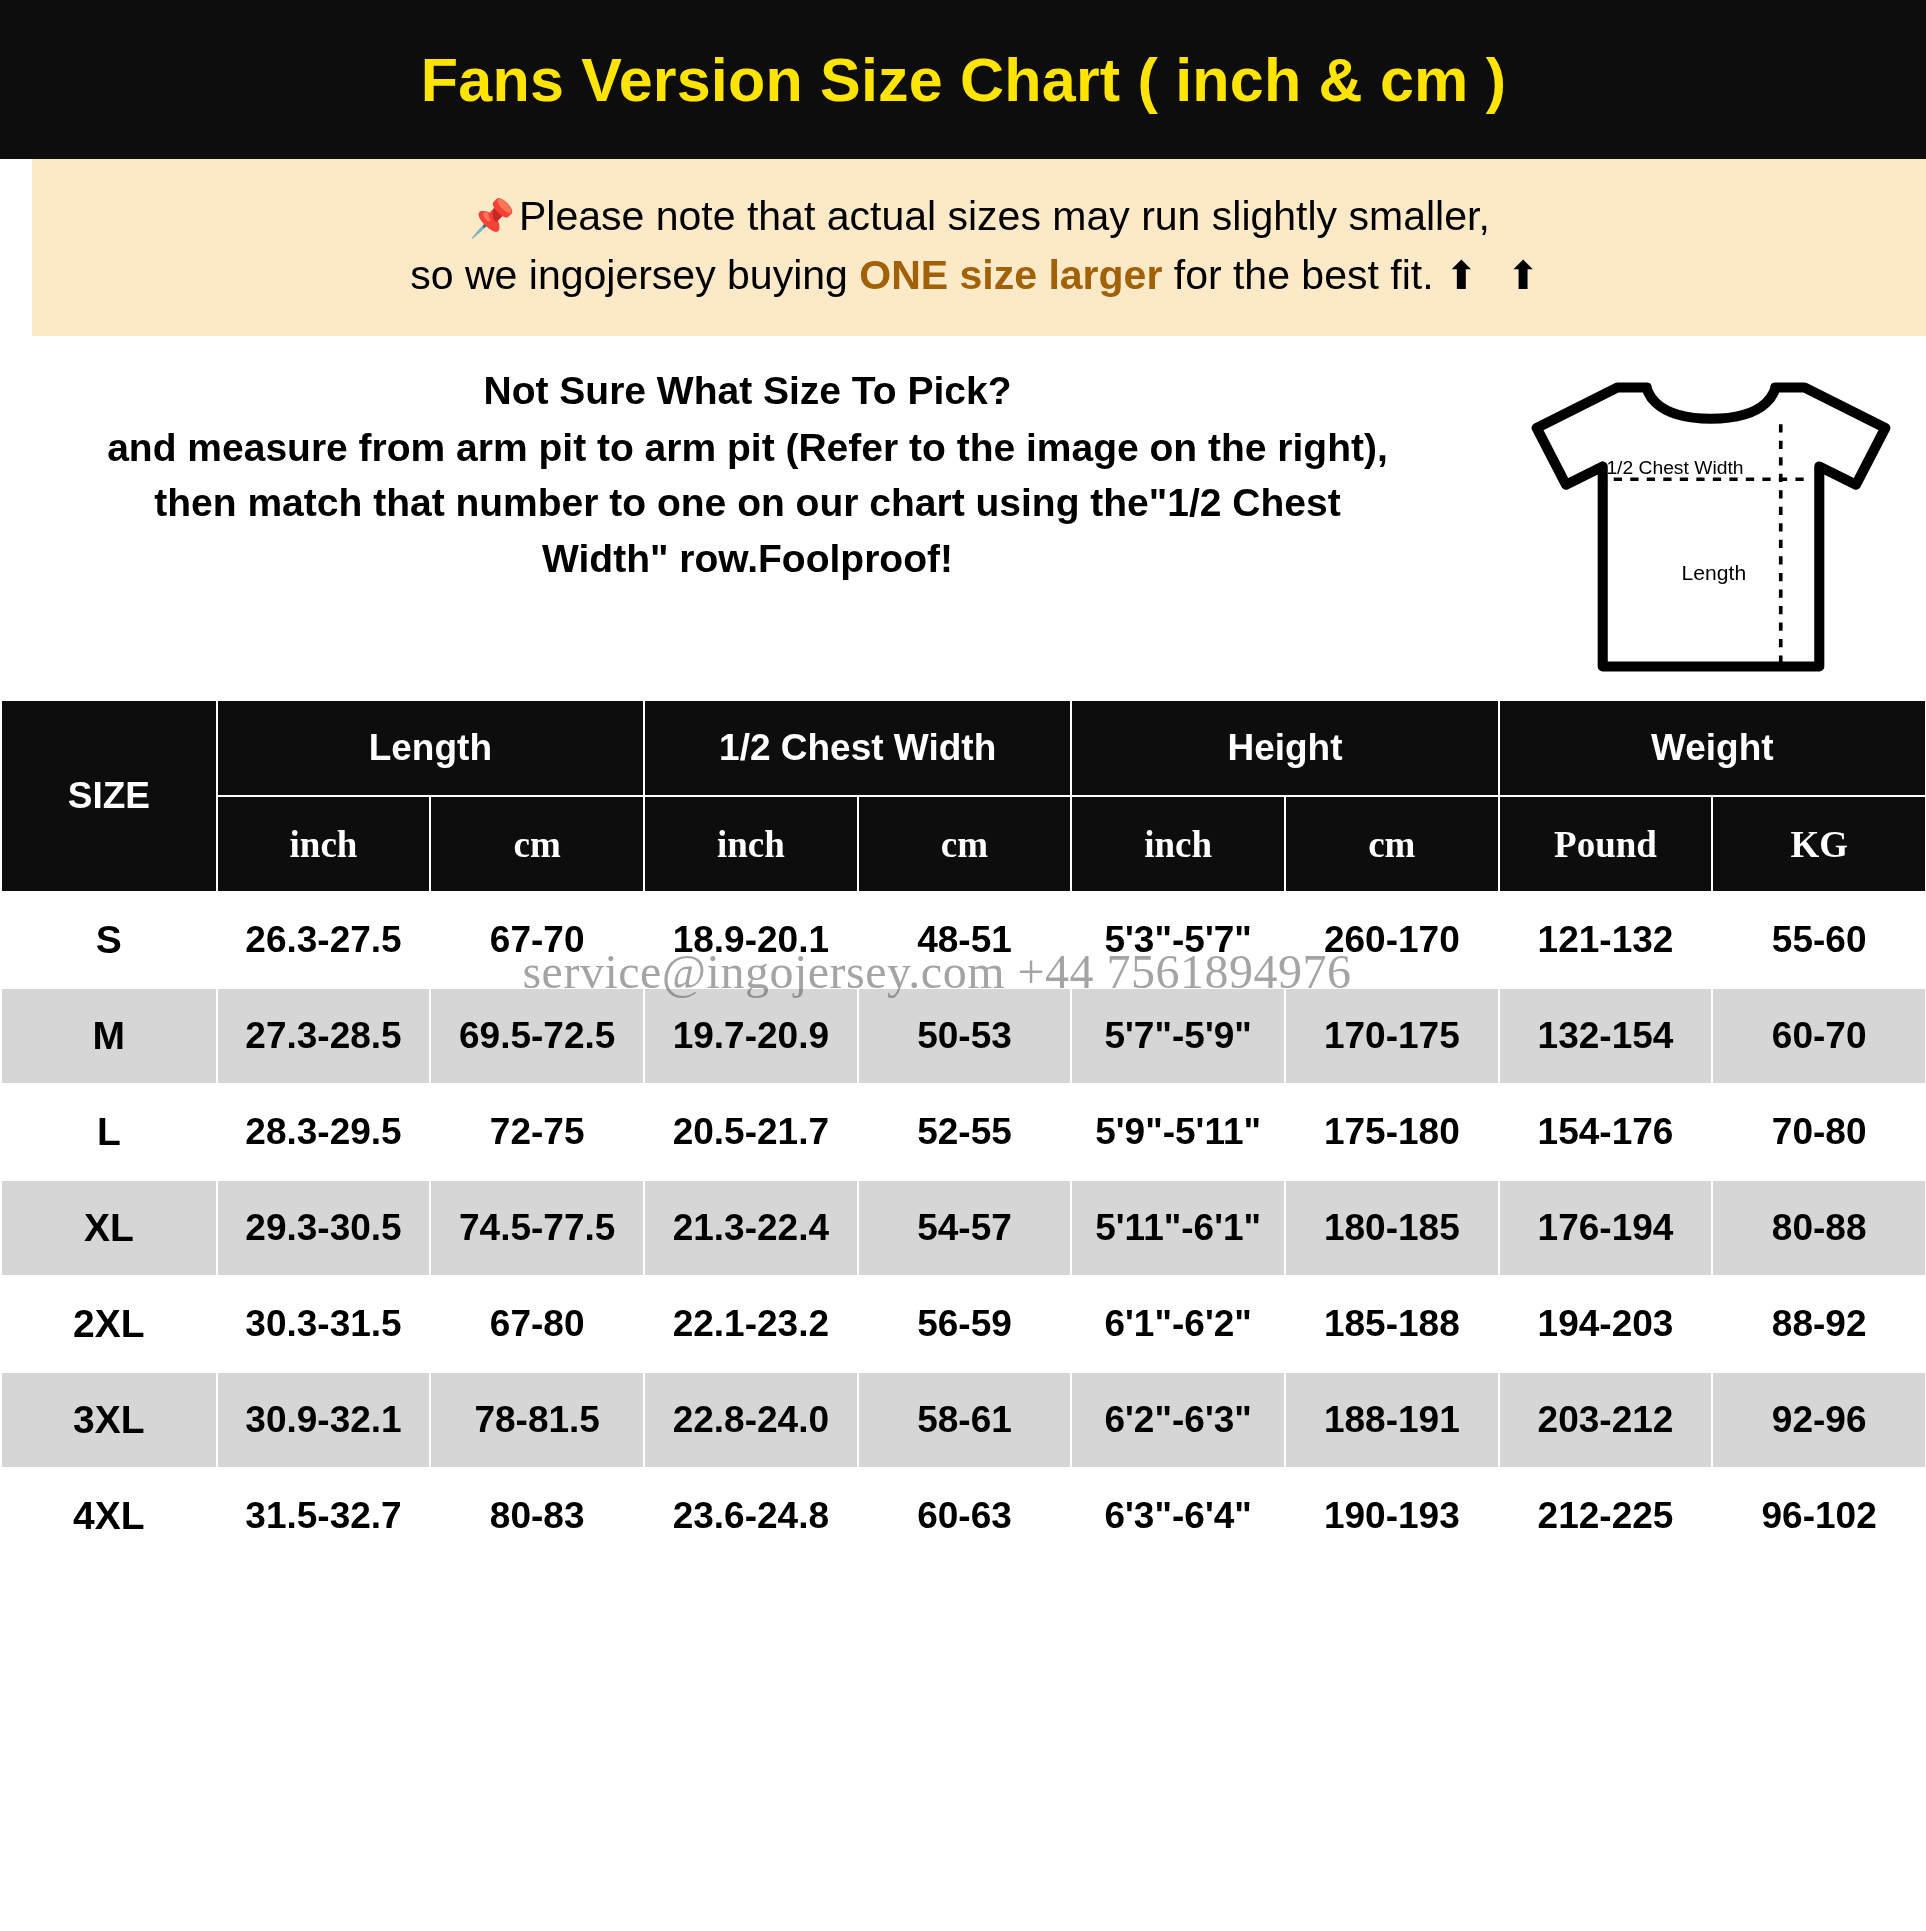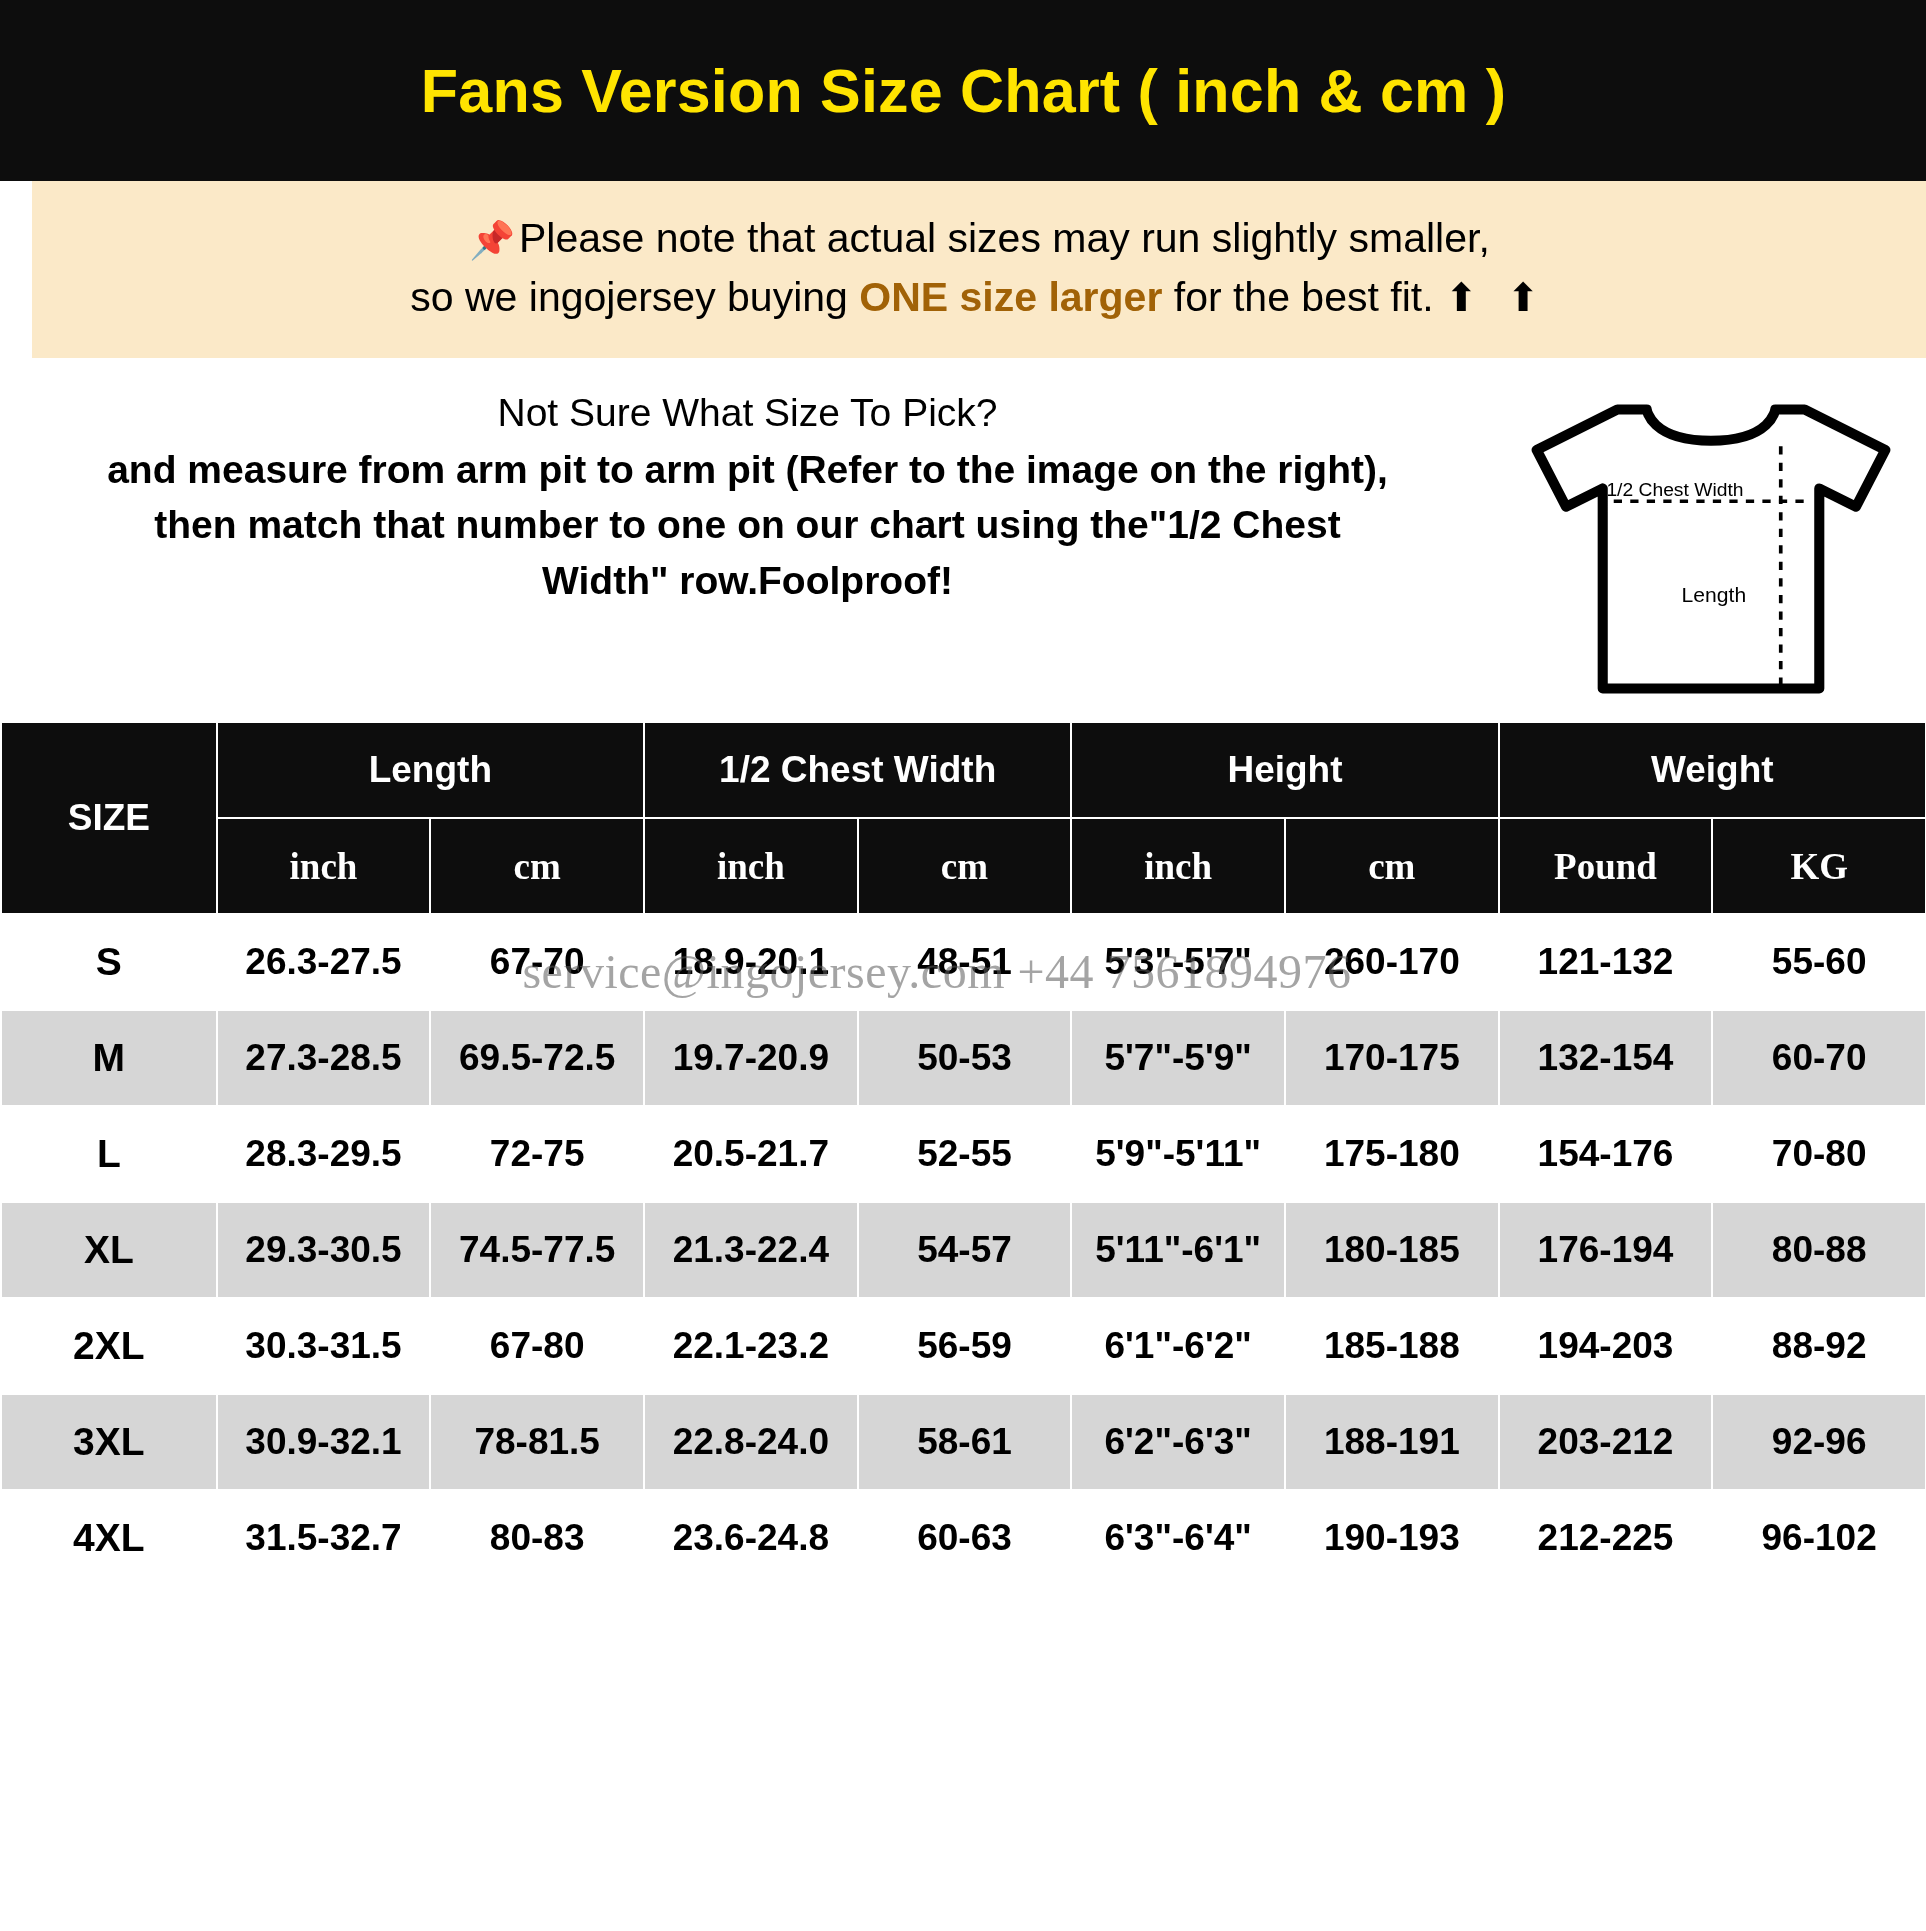--- a/index.html
+++ b/index.html
@@ -15,21 +15,21 @@
   .sheet {
     width: 1927px;
     min-height: 1931px;
     background: #ffffff;
     position: relative;
     box-sizing: border-box;
   }
   
   .title-bar {
     background: #0d0d0d;
-    height: 181px;
+    height: 159px;
     display: flex;
     align-items: center;
     justify-content: center;
   }
   .title-bar h1 {
     margin: 0;
     color: #ffe400;
     font-size: 61px;
     font-weight: bold;
     letter-spacing: 0.2px;
@@ -71,21 +71,21 @@
     background: #ffffff;
   }
   .help-text {
     flex: 1 1 auto;
     padding-left: 9.2px;
     padding-right: 9.2px;
     text-align: center;
   }
   .help-head {
     font-size: 39px;
-    font-weight: normal;
+    font-weight: bold;
     margin: 7.3px 0 7.3px 0;
   }
   .help-body {
     font-size: 39px;
     font-weight: bold;
     line-height: 1.42;
     margin: 0;
   }
   .tee-wrap {
     width: 432px;

